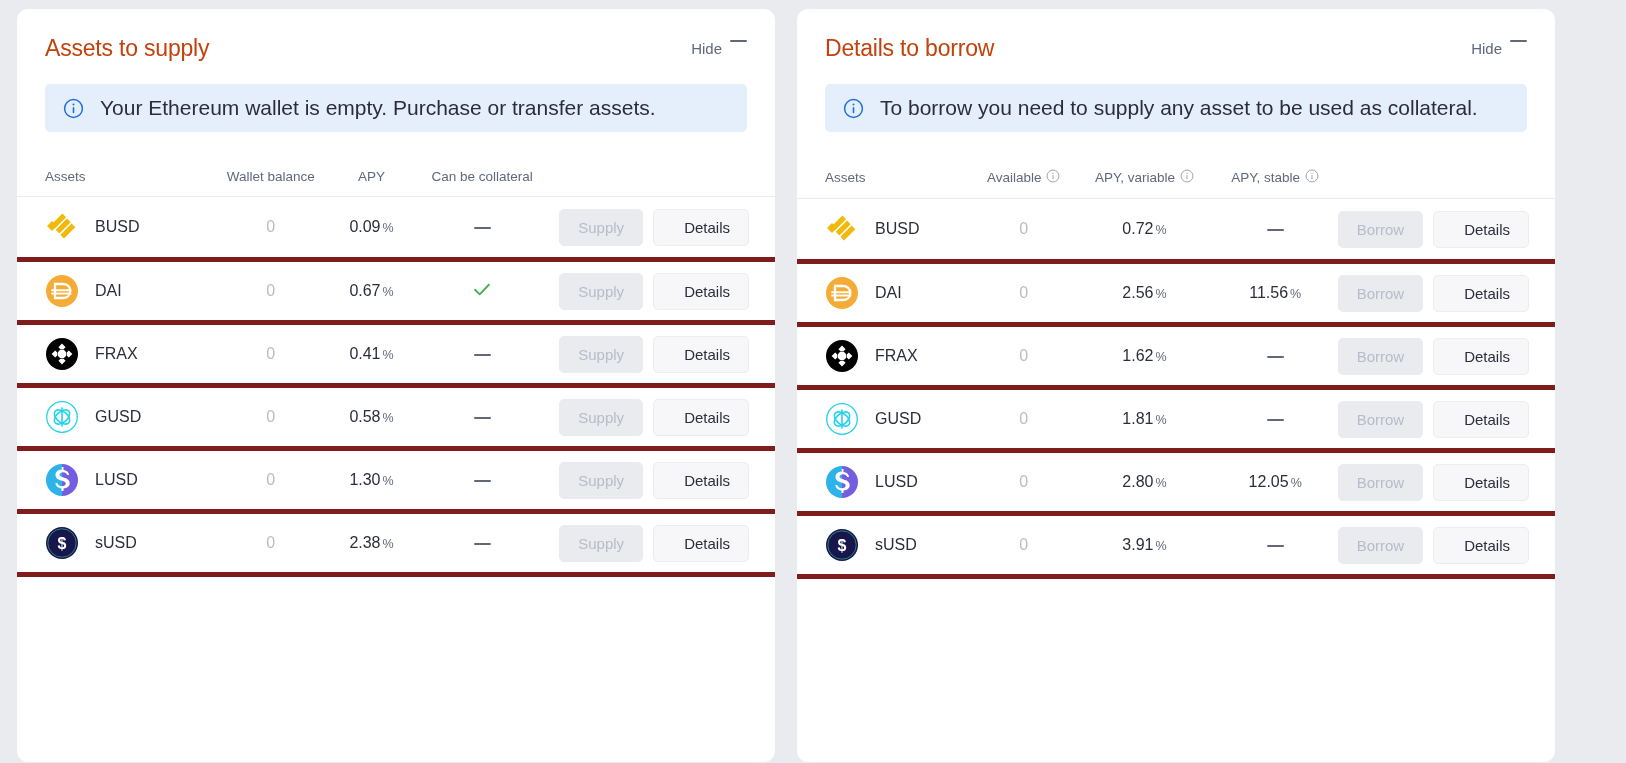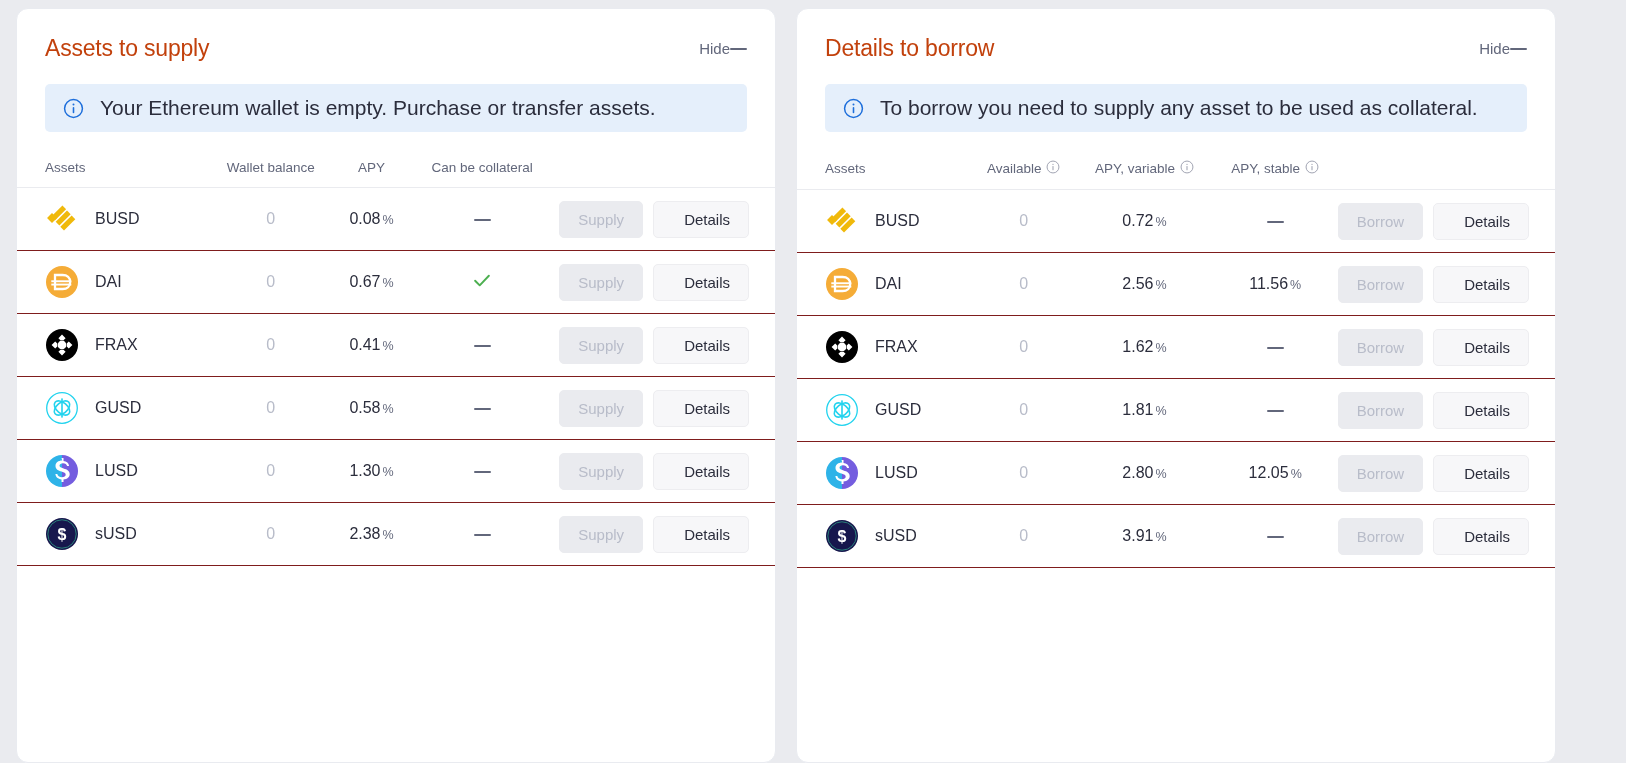--- a/index.html
+++ b/index.html
@@ -33,21 +33,21 @@
     padding: 26px 28px 0 28px;
   }
   .panel-title {
     font-size: 23px;
     font-weight: normal;
     color: #c2410c;
     letter-spacing: -0.2px;
   }
   .hide-control {
     display: flex;
-    align-items: center;
+    gap: 8px;
     color: #62677b;
     font-size: 15px;
     cursor: pointer;
   }
   .hide-dash {
     display: inline-block;
     width: 17px;
     height: 2px;
     background: #62677b;
     border-radius: 1px;
@@ -65,36 +65,36 @@
     font-size: 21px;
     color: #2b2d3c;
   }
   .info-circle {
     width: 21px; height: 21px;
     flex: 0 0 21px;
   }
   table.assets {
     width: 100%;
     border-collapse: collapse;
-    margin-top: 20px;
+    margin-top: 29px;
   }
   table.assets thead th {
     font-size: 13.5px;
     font-weight: normal;
     color: #62677b;
     padding: 8px 0 12px 0;
     text-align: center;
     white-space: nowrap;
   }
   table.assets thead th.col-asset {
     text-align: left;
     padding-left: 28px;
   }
   table.assets thead tr { border-bottom: 1px solid #eaebef; }
-  table.assets tbody tr { border-bottom: 1px solid #7f1d1d; height: 63px; }
+  table.assets tbody tr { border-bottom: 5px solid #7f1d1d; height: 63px; }
   table.assets tbody td {
     text-align: center;
     font-size: 16px;
     color: #2b2d3c;
     vertical-align: middle;
   }
   td.col-asset {
     text-align: left;
     padding-left: 28px;
   }
@@ -191,21 +191,21 @@
                       <rect x="3.5" y="12.5" width="7" height="7" transform="rotate(-45 7 16)"></rect>
                       <rect x="11" y="3" width="5.2" height="16" transform="rotate(45 13.6 11)"></rect>
                       <rect x="15.6" y="8" width="5.2" height="16" transform="rotate(45 18.2 16)"></rect>
                       <rect x="20.2" y="13" width="5.2" height="16" transform="rotate(45 22.8 21)"></rect>
                     </g>
                   </svg></span>
                 <span class="asset-name">BUSD</span>
               </div>
             </td>
             <td><span class="zero">0</span></td>
-            <td><span class="pct"><span>0.08</span><span class="sym">%</span></span></td>
+            <td><span class="pct"><span>0.09</span><span class="sym">%</span></span></td>
             <td><span class="dash"></span></td>
             <td class="actions">
               <div class="btn-group">
                 <button class="btn btn-primary-disabled" disabled="disabled">Supply</button>
                 <button class="btn btn-outline">Details</button>
               </div>
             </td>
           </tr>
           <tr>
             <td class="col-asset">

